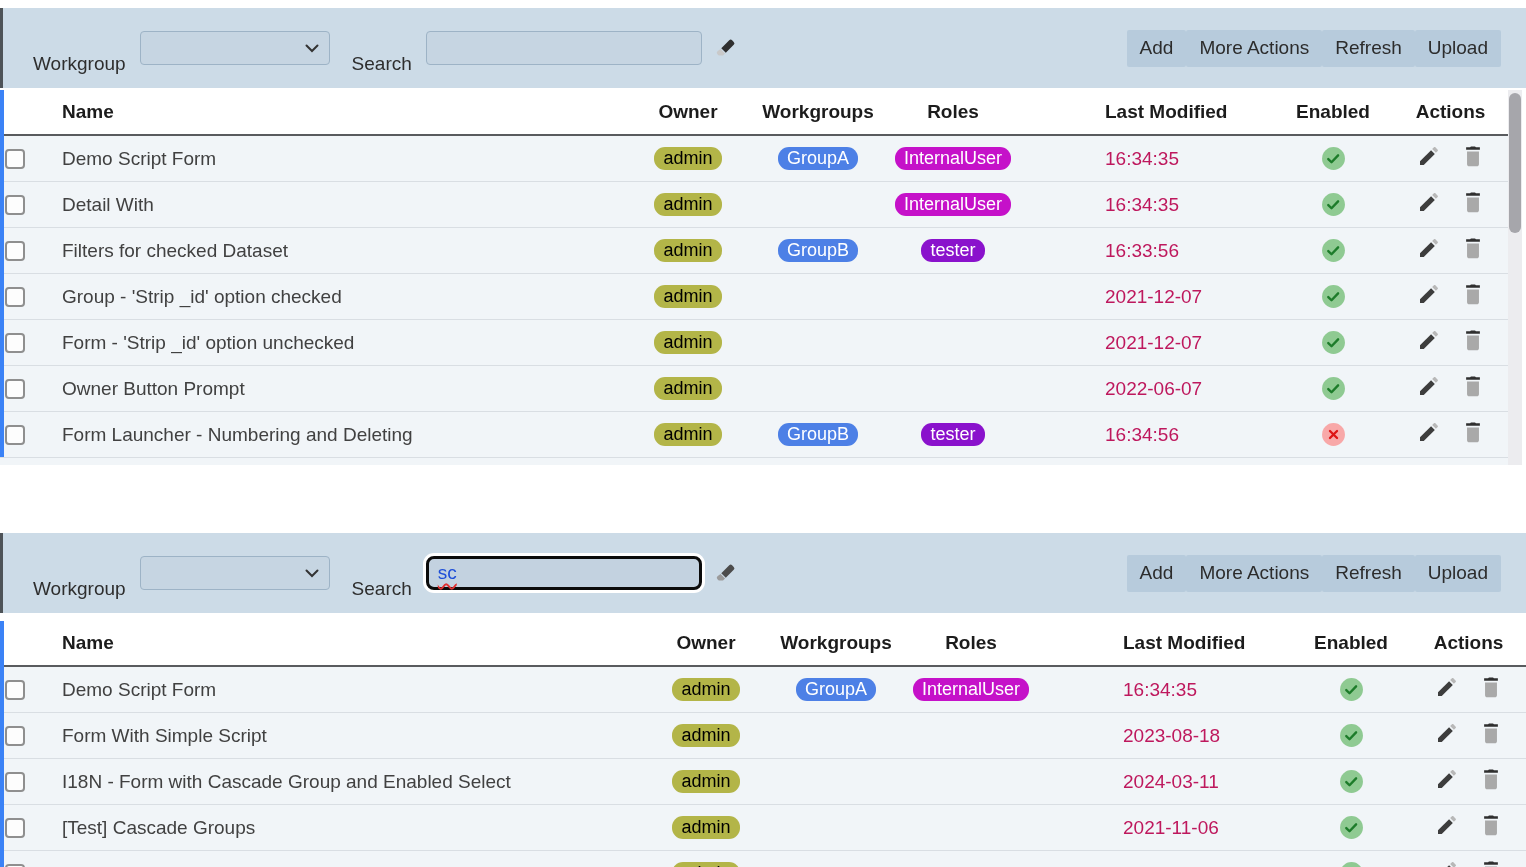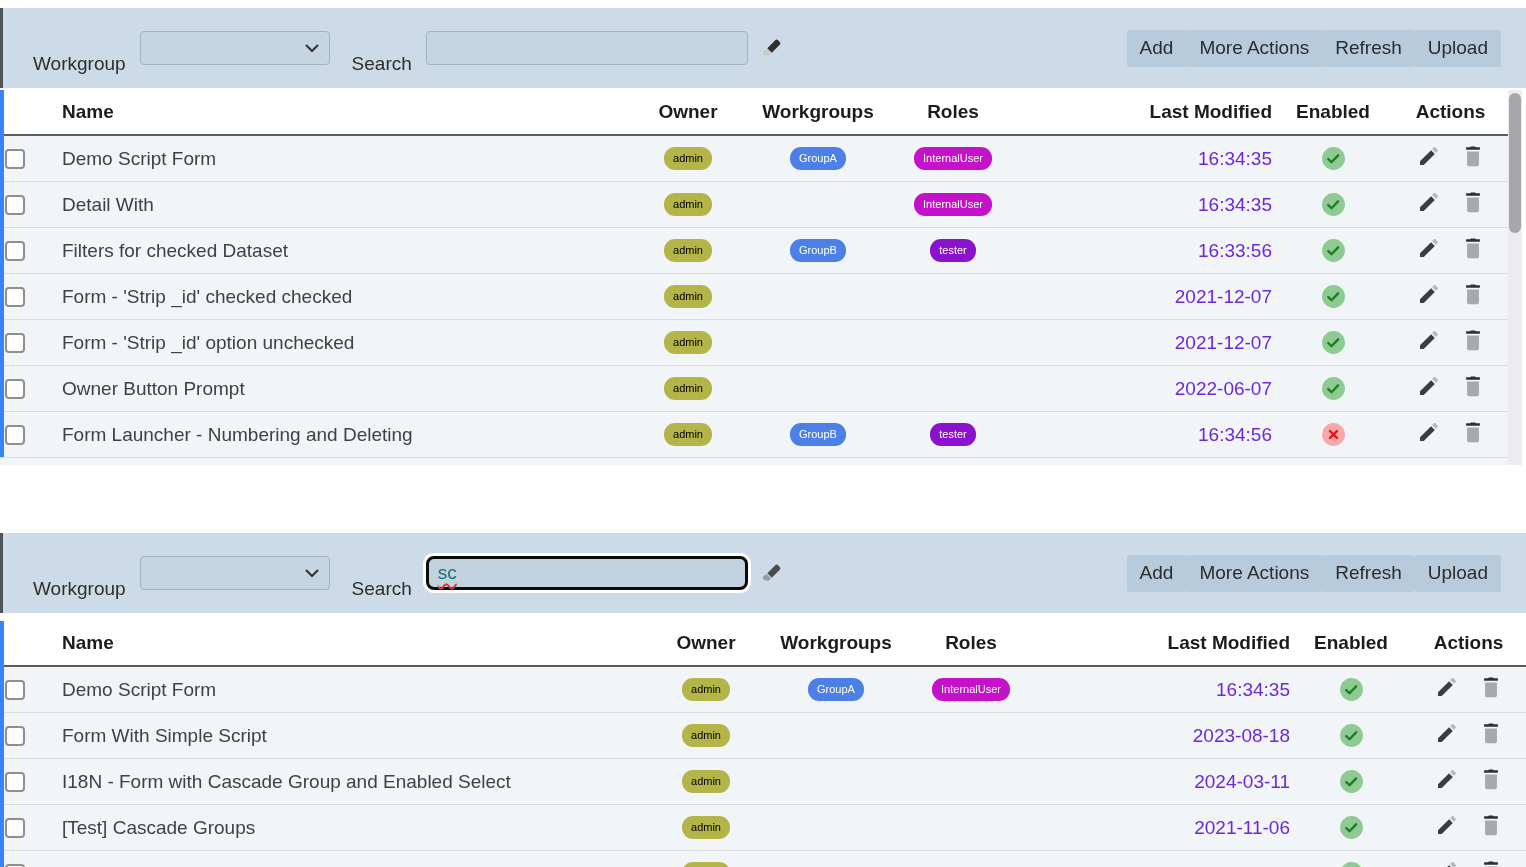--- a/index.html
+++ b/index.html
@@ -16,22 +16,22 @@
     height:80px;background:#ccdbe7;display:flex;align-items:center;
     padding-left:30px;box-sizing:border-box;border-left:3px solid #4e5358;
   }
   .tb-label{font-size:19px;color:#2e2e2e;margin-right:14px;white-space:nowrap;margin-top:32px;}
   .select{
     width:190px;height:34px;background:#c6d5e2;border:1px solid #9db3c6;border-radius:4px;
     display:flex;align-items:center;justify-content:flex-end;padding-right:10px;box-sizing:border-box;
     margin-right:22px;cursor:default;
   }
   .search-box{
-    width:322px;height:34px;background:#c6d5e2;border:1px solid #9db3c6;border-radius:4px;
-    box-sizing:border-box;display:flex;align-items:center;padding:0 9px;font-size:19px;color:#0f766e;
+    width:276px;height:34px;background:#c6d5e2;border:1px solid #9db3c6;border-radius:4px;
+    box-sizing:border-box;display:flex;align-items:center;padding:0 9px;font-size:19px;color:#1d4ed8;
   }
   .search-box.focused{
     border:3px solid #0b0b0b;border-radius:8px;box-shadow:0 0 0 3px #ffffff;background:#c3d2e0;
   }
   .search-box .typed{
     text-decoration-line:underline;text-decoration-style:wavy;text-decoration-color:#e03030;
     text-decoration-thickness:2px;text-underline-offset:4px;
   }
   .eraser-btn{margin-left:12px;display:flex;align-items:center;cursor:pointer;background:none;border:none;padding:0;}
   .btn-group{margin-left:auto;margin-right:25px;display:flex;}
@@ -49,28 +49,28 @@
   table.grid.w2{width:1526px;}
   th{
     height:42px;font-size:19px;font-weight:bold;color:#1c1c1c;background:#ffffff;
     border-bottom:2px solid #595b5e;white-space:nowrap;
   }
   td{height:43px;background:#f1f5f8;border-top:1px solid #d9dee3;font-size:19px;color:#414141;white-space:nowrap;overflow:hidden;}
   tbody tr:first-child td{border-top:none;}
   th.c-name,td.c-name{text-align:left;padding-left:12px;}
   th.c-owner,td.c-owner,th.c-wg,td.c-wg,th.c-role,td.c-role,
   th.c-en,td.c-en,th.c-act,td.c-act{text-align:center;}
-  th.c-mod,td.c-mod{text-align:right;padding-left:92px;}
-  td.c-mod{color:#6d28d9;}
+  th.c-mod,td.c-mod{text-align:left;padding-left:92px;}
+  td.c-mod{color:#be185d;}
   .checkbox{
     display:inline-block;width:16px;height:16px;border:2px solid #8f8f8f;border-radius:4px;
     background:#fdfdfd;vertical-align:middle;cursor:pointer;
   }
   .badge{
-    display:inline-block;font-size:11px;line-height:17px;padding:3px 9px;border-radius:11px;
+    display:inline-block;font-size:18px;line-height:17px;padding:3px 9px;border-radius:11px;
     vertical-align:middle;
   }
   .badge.owner{color:#000000;}
   .badge.wg,.badge.role{color:#ffffff;}
   .statwrap{display:inline-flex;vertical-align:middle;}
   .actbtn{display:inline-flex;margin:0 8px;cursor:pointer;vertical-align:middle;}
   .sliver{background:#f1f5f8;border-top:1px solid #d9dee3;}
   .sliver.s1{height:7px;width:1508px;}
 
   
@@ -217,21 +217,21 @@
       <span class="actbtn">
                 <span><svg width="22" height="24" viewBox="0 0 24 26">
   <path d="M5.5 8h13v14c0 1.3-1 2.3-2.3 2.3H7.8c-1.3 0-2.3-1-2.3-2.3V8z" fill="#a9a9a9"></path>
   <path d="M15.2 3.5l-1-1H9.8l-1 1H4.5v2.6h15V3.5h-4.3z" fill="#2f2f2f"></path>
                   </svg></span>
               </span>
     </td>
   </tr>
   <tr>
     <td class="c-check"><span class="checkbox"></span></td>
-    <td class="c-name">Form - 'Strip _id' checked checked</td>
+    <td class="c-name">Group - 'Strip _id' option checked</td>
     <td class="c-owner"><span class="badge owner" style="background:#b3b548">admin</span></td>
     <td class="c-wg"></td>
     <td class="c-role"></td>
     <td class="c-mod">2021-12-07</td>
     <td class="c-en"><span class="statwrap">
   <svg width="25" height="25" viewBox="0 0 24 24">
                   <circle cx="12" cy="12" r="11" fill="#8fca92"></circle>
   <path d="M7 12.6l3.1 3 6.3-6.6" stroke="#1d7c2a" stroke-width="2.3" fill="none" stroke-linecap="round" stroke-linejoin="round"></path>
                 </svg>
               </span></td>

